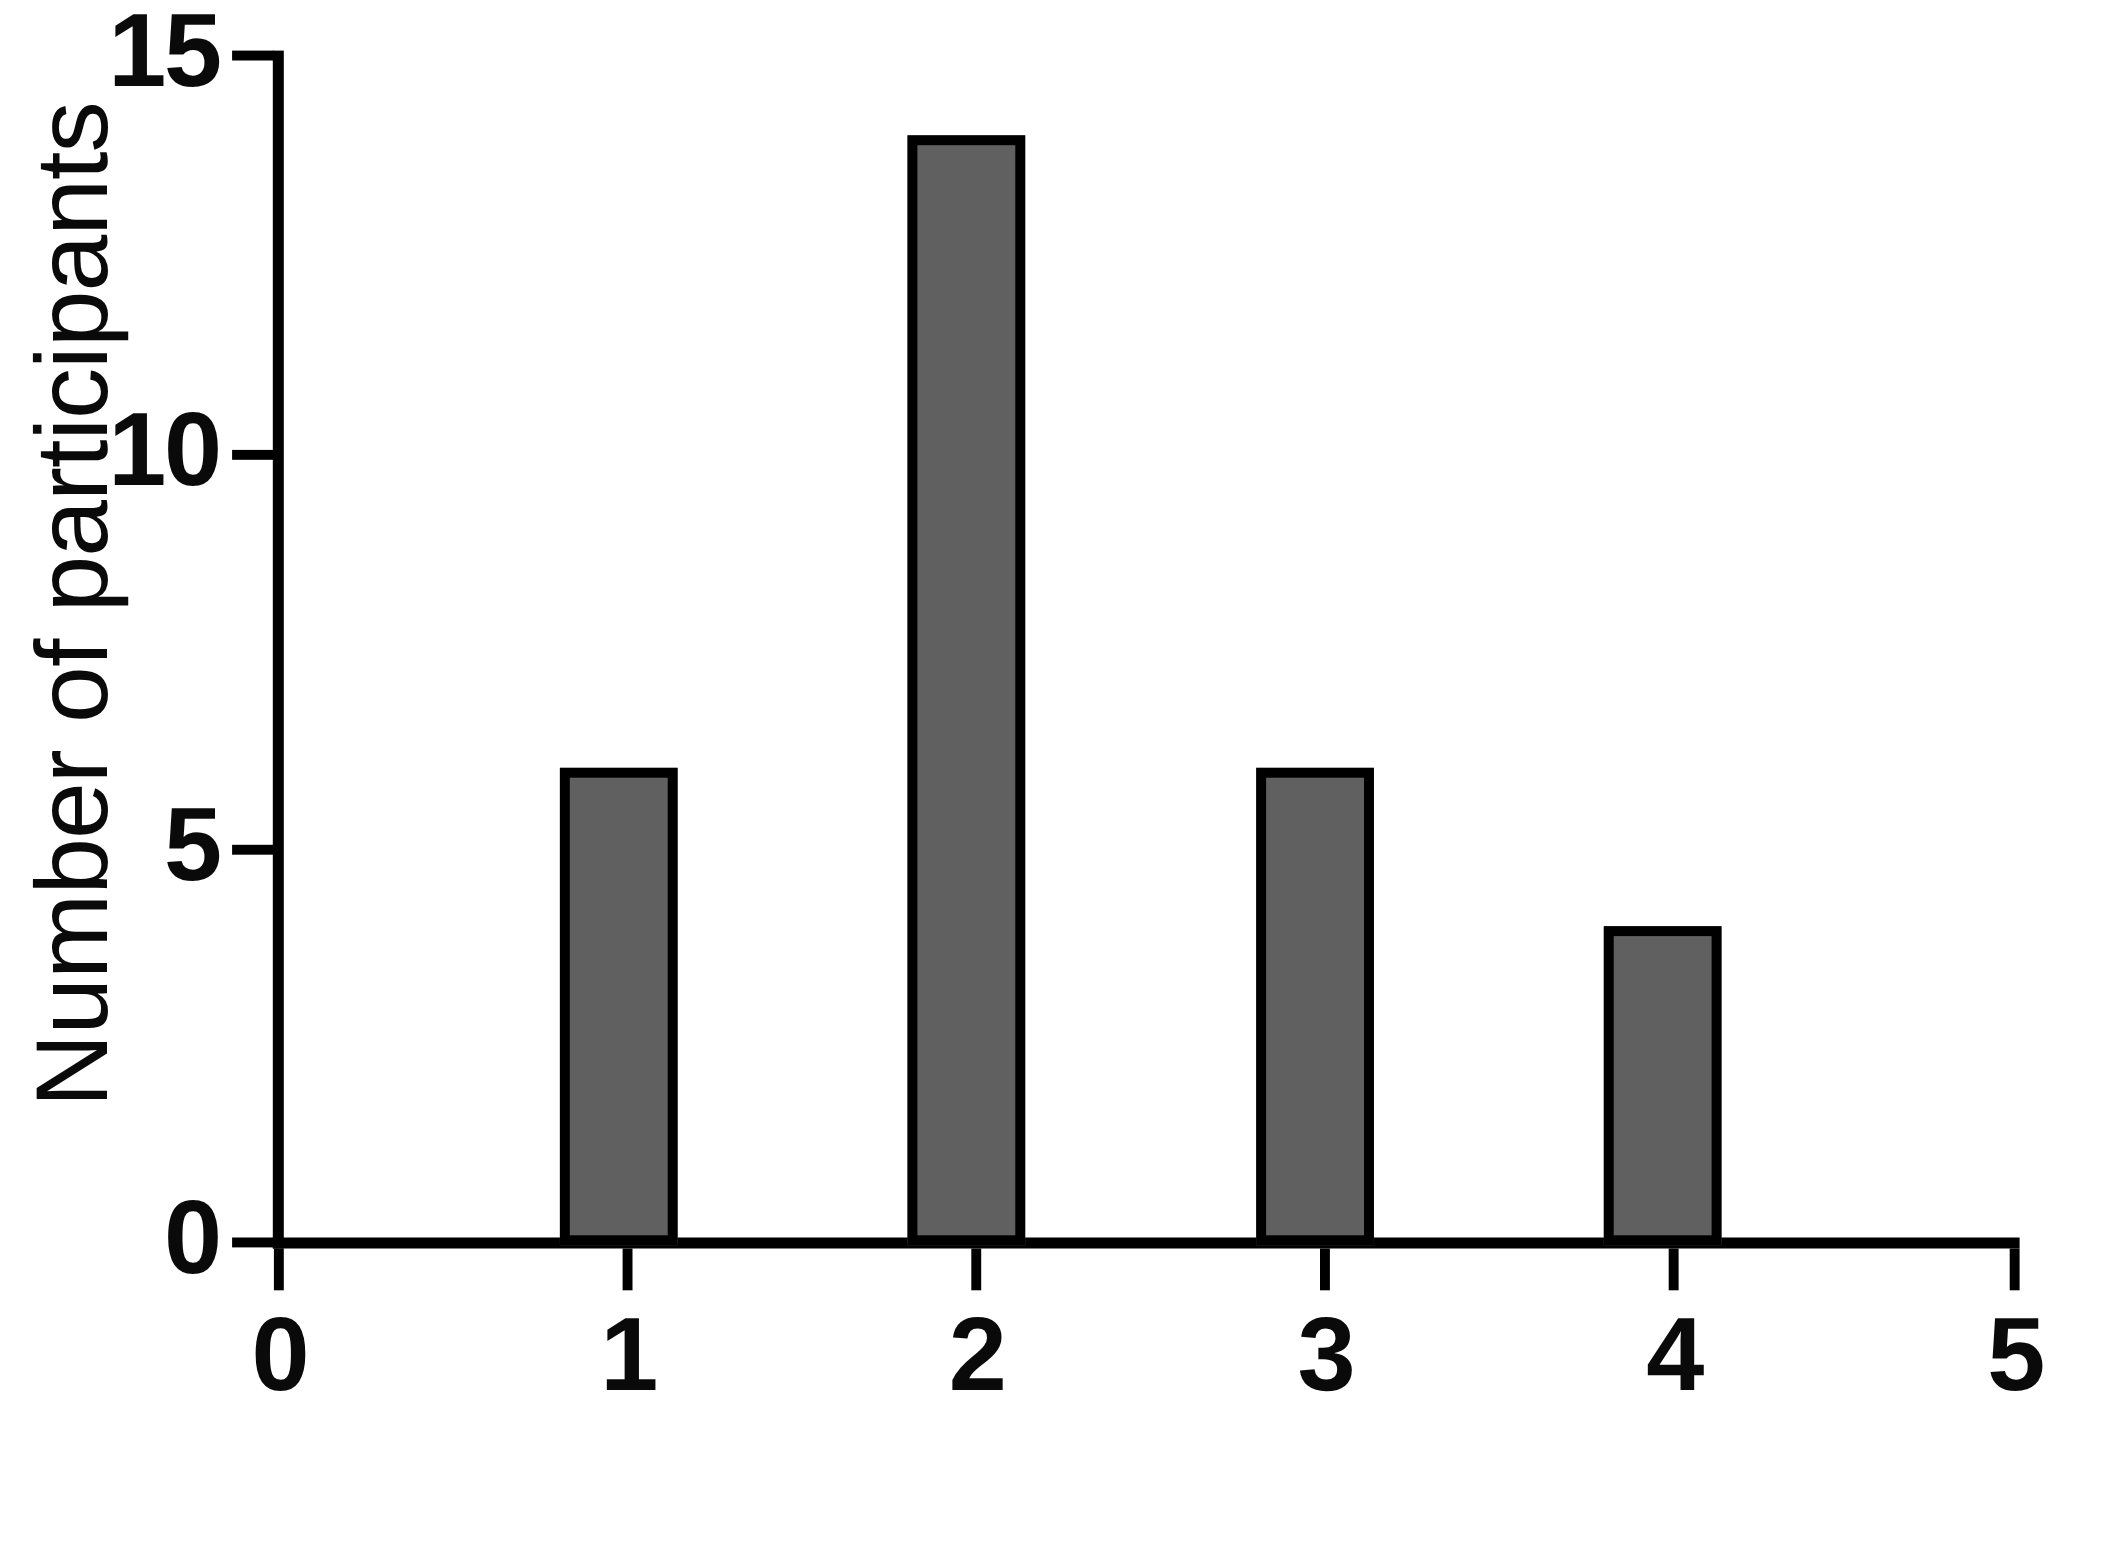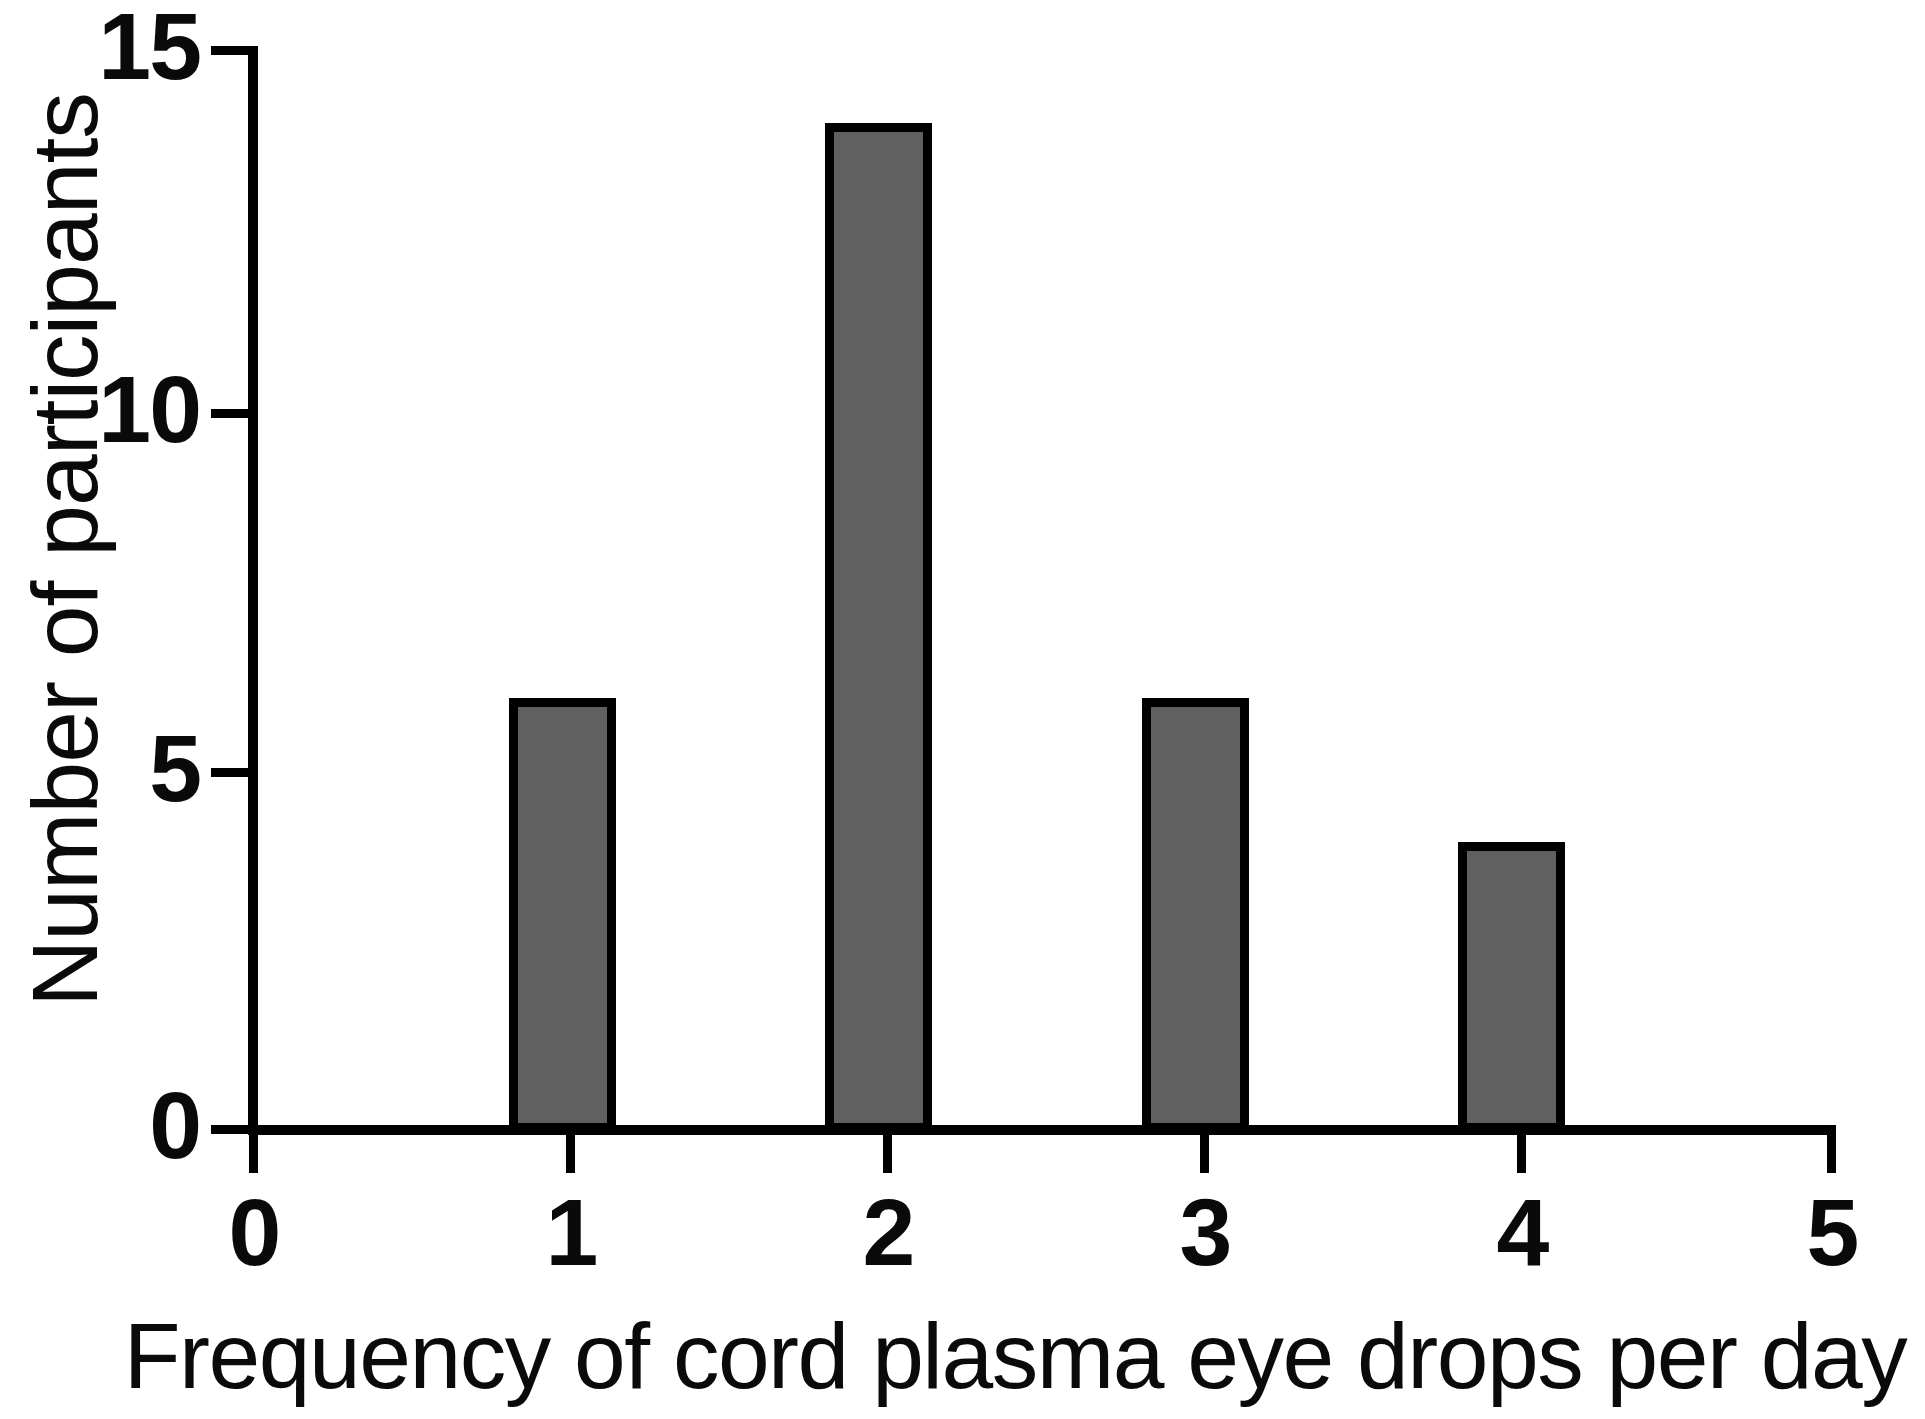--- a/index.html
+++ b/index.html
@@ -165,15 +165,14 @@
     <div class="xtick-label" style="left:1522px;">4</div>
     <div class="xtick-label" style="left:1832px;">5</div>
 
     <div class="bar" id="bar-1" style="left: 508.6px; width: 107px; top: 698.4px; height: 433.6px; background: rgb(96, 96, 96); border-color: rgb(0, 0, 0);"></div>
     <div class="bar" id="bar-2" style="left: 825.2px; width: 107px; top: 122.933px; height: 1009.07px; background: rgb(96, 96, 96); border-color: rgb(0, 0, 0);"></div>
     <div class="bar" id="bar-3" style="left: 1141.8px; width: 107px; top: 698.4px; height: 433.6px; background: rgb(96, 96, 96); border-color: rgb(0, 0, 0);"></div>
     <div class="bar" id="bar-4" style="left: 1458.4px; width: 107px; top: 842.267px; height: 289.733px; background: rgb(96, 96, 96); border-color: rgb(0, 0, 0);"></div>
 
   </div>
 
-  <div id="x-axis-title">Frequency of cord plasma eye drops per day</div>
 
 </div>
 
 </body></html>

